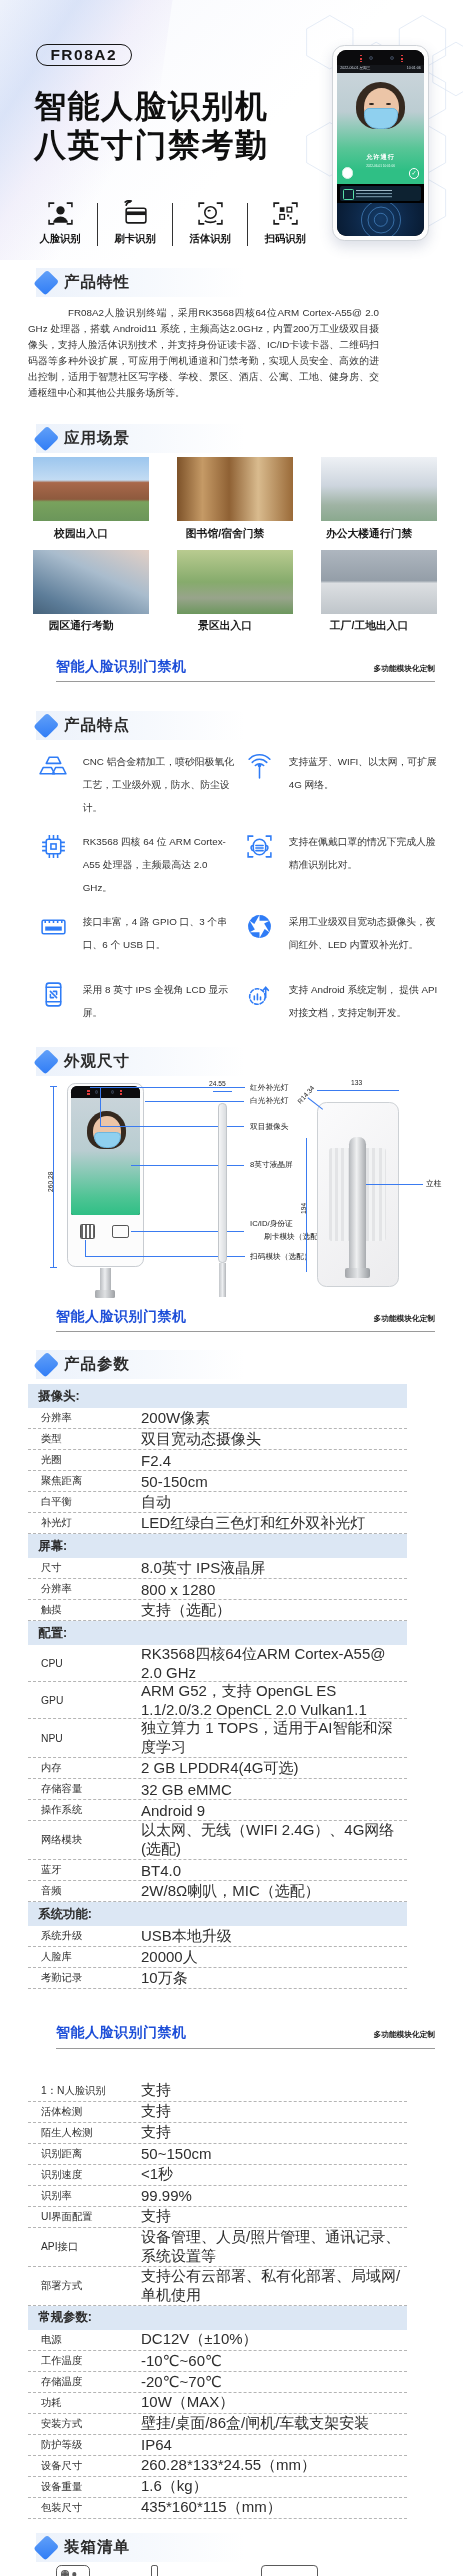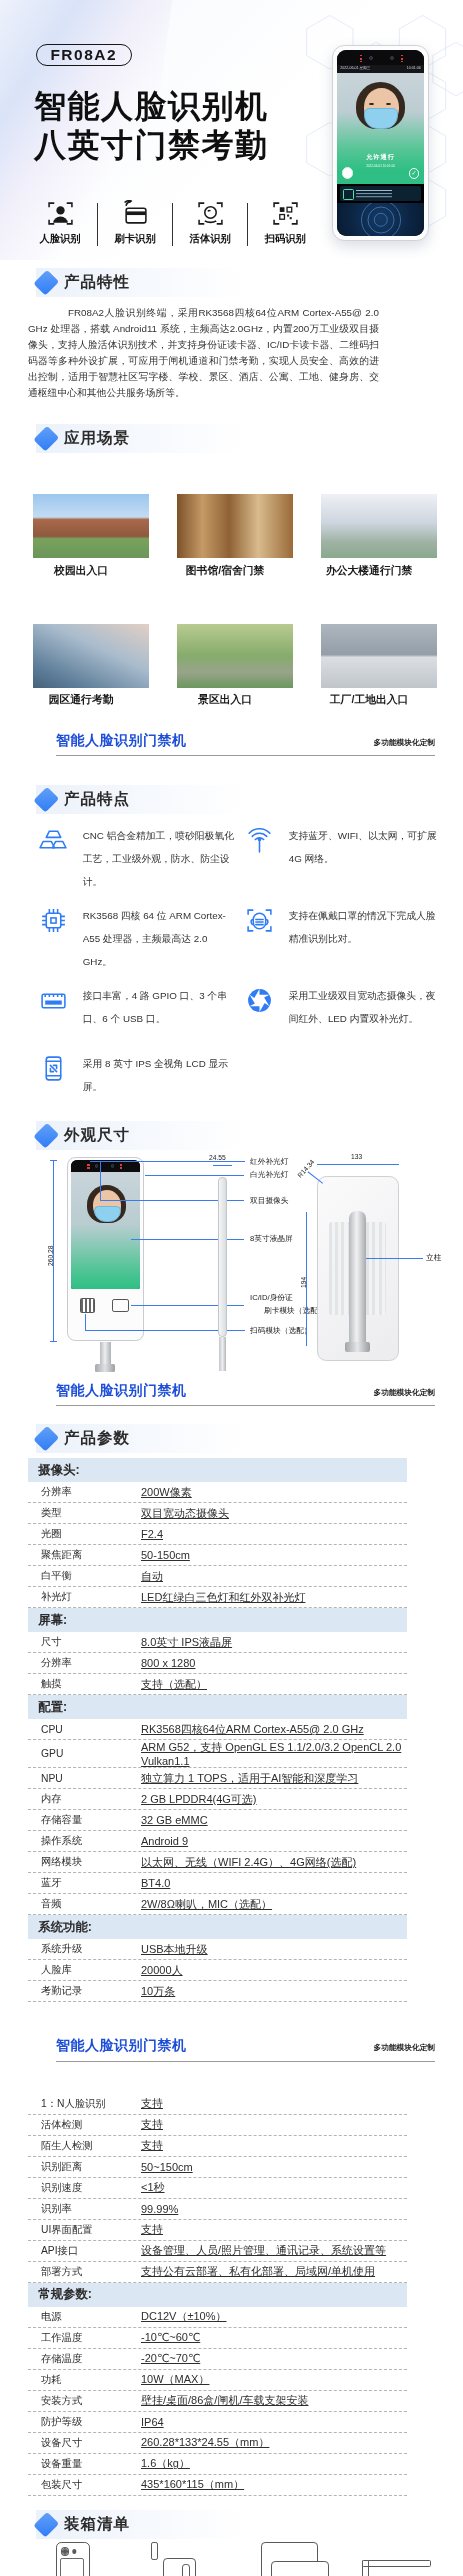--- a/index.html
+++ b/index.html
@@ -65,21 +65,21 @@
       background:linear-gradient(135deg,#63a1f8,#2f7cf6); transform:rotate(45deg) scaleY(1.15); }
   .sec-title .txt { position:relative; margin-left:7.7px; font-size:15.5px; font-weight:bold; color:#2b2b2b; letter-spacing:1px; }
 
   
   .intro-p { margin:8.2px 28px 0; width:351px; font-size:9.8px; line-height:16px; color:#333;
              text-indent:40px; text-align:justify; }
 
   
   .scene-grid { margin:4.1px 0 0 4.6px; display:grid; grid-template-columns:116px 116px 116px;
                 grid-column-gap:28px; grid-row-gap:9.3px; }
-  .scene-card { width:97px;margin-top:37px; }
+  .scene-card { width:97px; }
   .scene-img { width:116px; height:64px; }
   .scene-cap { margin-top:5.2px; text-align:center; font-size:10.8px; font-weight:600; color:#1b1b1b; }
   .scene-card:nth-of-type(1) .scene-img { background:linear-gradient(180deg,#9cc6ee 0%,#c3dcf3 36%,#a9684a 40%,#8e5a3e 66%,#79a25d 70%,#6b965a 100%); }
   .scene-card:nth-of-type(2) .scene-img { background:linear-gradient(90deg,#7d5229 0%,#c59a66 22%,#8f6134 45%,#d9bb8e 70%,#9a6a38 100%); }
   .scene-card:nth-of-type(3) .scene-img { background:linear-gradient(180deg,#eef1f5 0%,#cdd5de 45%,#9fb3a4 75%,#8aa98e 100%); }
   .scene-card:nth-of-type(4) .scene-img { background:linear-gradient(205deg,#e2cfc5 0%,#a9bccd 40%,#5d7d99 80%,#46627a 100%); }
   .scene-card:nth-of-type(5) .scene-img { background:linear-gradient(180deg,#b9cb90 0%,#86ab6c 50%,#98a48b 75%,#6c975d 100%); }
   .scene-card:nth-of-type(6) .scene-img { background:linear-gradient(180deg,#aeb6bf 0%,#949ea8 48%,#dcdfe2 52%,#bfc5ca 100%); }
 
   
@@ -128,21 +128,21 @@
               background:linear-gradient(90deg,#b6b9bd,#f0f1f2 45%,#a8abaf); }
   .back-nut { position:absolute; left:317px; top:192px; width:25px; height:10.3px; border-radius:2.1px;
               background:linear-gradient(90deg,#a2a5a9,#e4e6e8 50%,#999da1); }
   .rot90 { transform:rotate(-90deg); transform-origin:left top; }
 
   
   .ptable { margin:5.2px 28px 0; width:379px; }
   .prow { display:flex; align-items:center; }
   .prow.t-item { min-height:21px; border-bottom:0.5px dashed #b5b5b5; }
   .prow.t-item .plabel { flex:0 0 113px; padding-left:13px; font-size:10.3px; color:#2e2e2e; }
-  .prow.t-item .pvalue { font-size:11px; color:#2e2e2e;text-decoration:underline; }
+  .prow.t-item .pvalue { font-size:15px; color:#2e2e2e; }
   .prow.t-group { height:24px; background:#dce7f4; font-size:12.4px; font-weight:bold; color:#2b2b2b; }
   .prow.t-group .plabel { padding-left:10.3px; }
 
   
   .packing { position:relative; height:138px; margin:3.1px 28px 0; }
   .pk-cap { position:absolute; font-size:9.8px; font-weight:600; color:#222; white-space:nowrap; }
   .pk-machine { position:absolute; left:28px; top:0; width:34px; height:75px; border:1.5px solid #5a5a5a; border-radius:5.2px; }
   .pk-machine:before { content:""; position:absolute; left:5.2px; top:5.2px; width:4.1px; height:4.1px; border-radius:50%;
       box-shadow:0 0 0 1px #5a5a5a, 9.3px 0 0 -1px #5a5a5a, 15.5px 0 0 0 #5a5a5a inset; border:1px solid #5a5a5a; }
   .pk-machine:after { content:""; position:absolute; left:3.1px; top:14.4px; width:21.6px; height:52px; border:1px solid #6a6a6a; border-radius:2.1px; }
@@ -420,20 +420,30 @@
       <div class="feat">
         <svg width="29" height="29" viewBox="0 0 56 56">
           <g fill="none" stroke="#2f7cf6" stroke-width="3" stroke-linecap="round">
             <rect x="14" y="6" width="28" height="44" rx="5"></rect>
             <path d="M14 14 h28 M14 42 h28"></path>
             <path d="M22 22 l12 12 M22 34 v-6 M22 34 h6 M34 22 v6 M34 22 h-6"></path>
           </g>
         </svg>
         <div class="ftxt">采用 8 英寸 IPS 全视角 LCD 显示屏。</div>
       </div>
+      <div class="feat">
+        <svg width="29" height="29" viewBox="0 0 56 56">
+          <g fill="none" stroke="#2f7cf6" stroke-width="3" stroke-linecap="round">
+            <circle cx="24" cy="32" r="15" stroke-dasharray="7 4"></circle>
+            <path d="M18 38 v-7 M24 38 v-11 M30 38 v-5"></path>
+            <path d="M40 34 V14 m0 0 l-5 6 m5 -6 l5 6"></path>
+          </g>
+        </svg>
+        <div class="ftxt">支持 Android 系统定制， 提供 API 对接文档，支持定制开发。</div>
+      </div>
     </div>
 
     <div class="spacer22"></div>
     <div class="sec-title">
       <div class="band"></div>
       <div class="diamond"></div>
       <div class="txt">外观尺寸</div>
     </div>
   </div>
 

